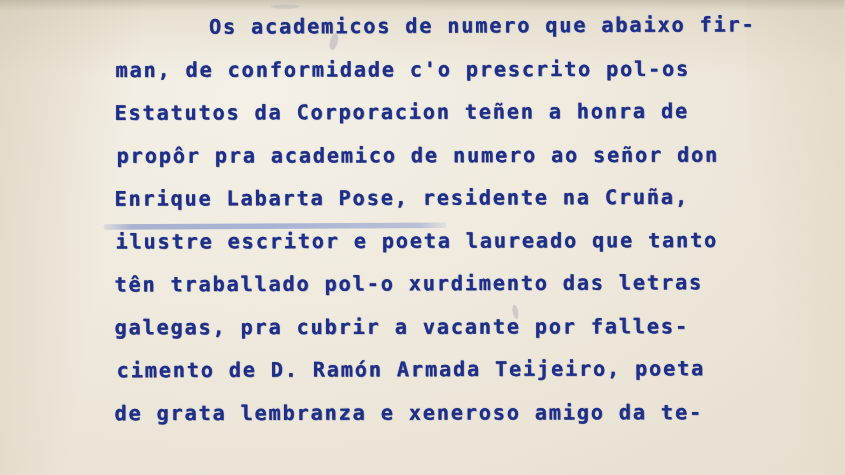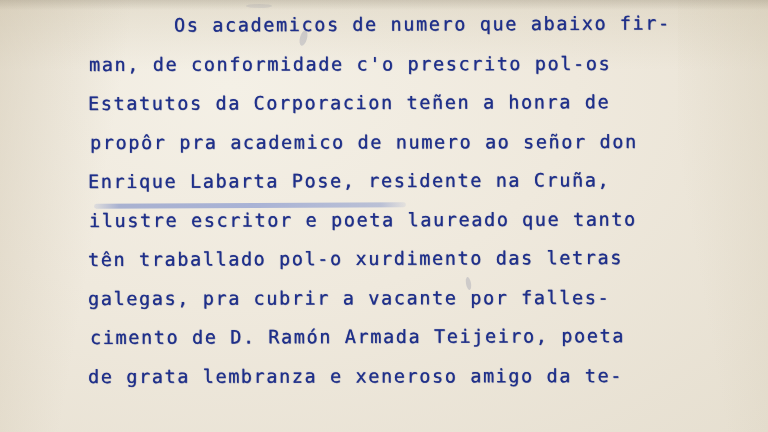--- a/index.html
+++ b/index.html
@@ -50,31 +50,31 @@
     position: absolute;
     left: 0; top: 0;
     width: 768px; height: 10px;
     background: linear-gradient(180deg, rgba(120,110,90,0.22), rgba(120,110,90,0));
     pointer-events: none;
   }
 
   
   #typed-text {
     position: absolute;
-    left: 88px;
+    left: 104px;
     top: 6px;
     width: 640px;
     color: #1e2f8a;
     font-size: 18.5px;
     letter-spacing: 1.6px;
     line-height: 39px;
     text-shadow:
       0 0 1px rgba(30,47,138,0.55),
       0.5px 0.4px 0.6px rgba(20,30,100,0.45);
-    font-weight: 400;
+    font-weight: 700;
   }
   .typed-line {
     white-space: pre;
     transform-origin: left center;
   }
   .typed-line.indent {
     padding-left: 86px;
   }
   
   .l1 { transform: rotate(-0.25deg); }

